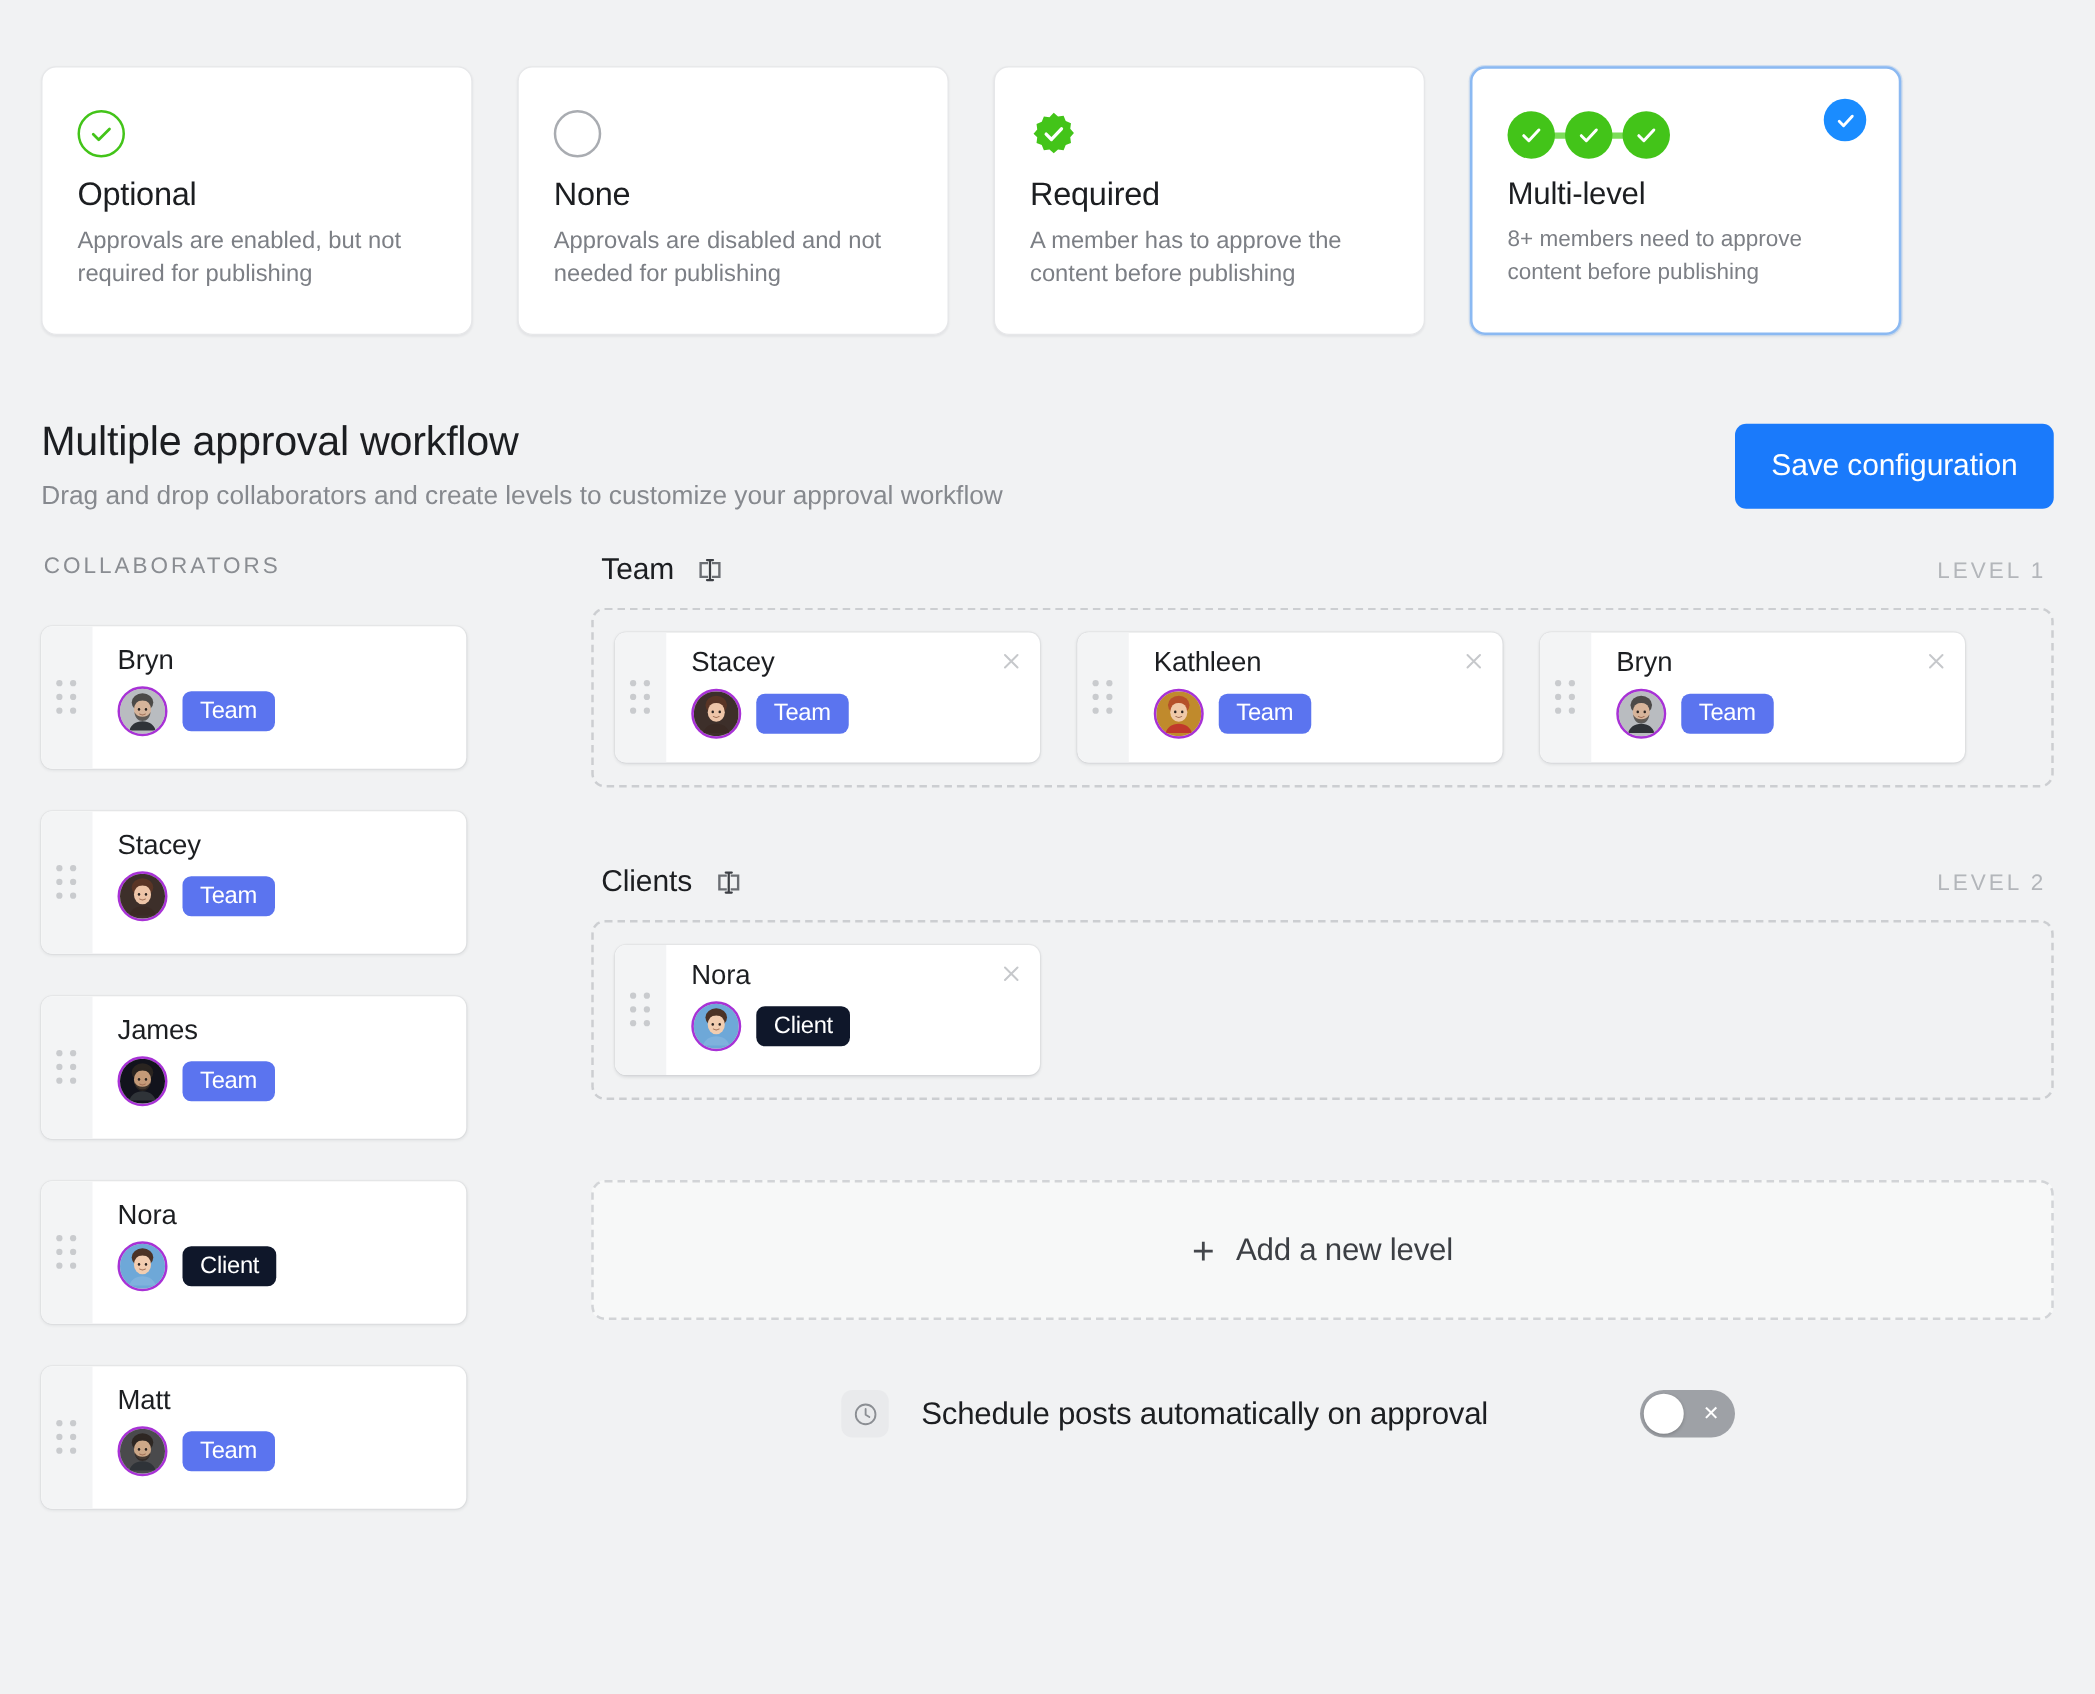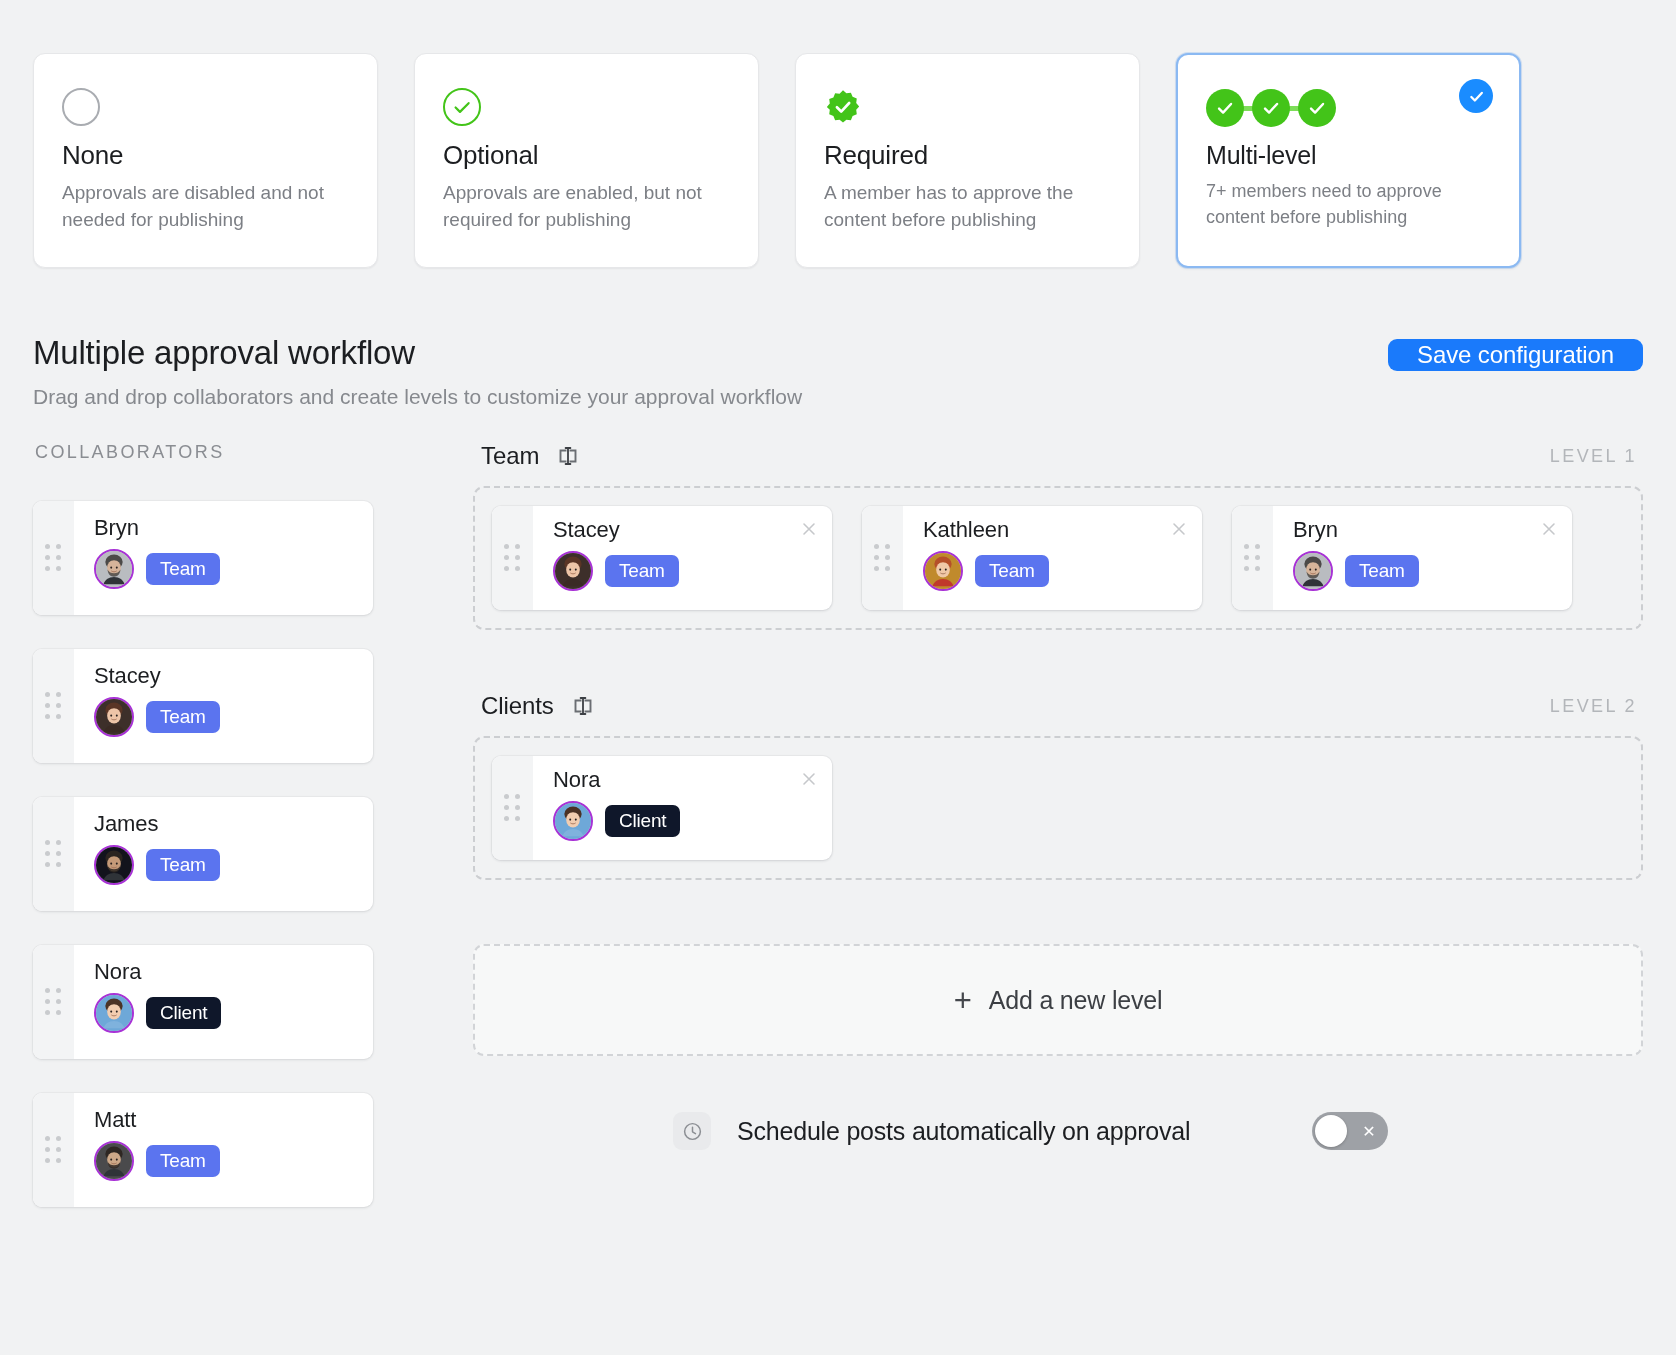--- a/index.html
+++ b/index.html
@@ -62,21 +62,21 @@
 
   
   .section-head {
     display: flex; justify-content: space-between; align-items: flex-start;
     padding: 66px 33px 0 33px;
   }
   .sh-title { font-size: 33px; color: #1c1e21; letter-spacing: -.2px; }
   .sh-sub { font-size: 21px; color: #86898e; margin-top: 13px; }
   .save-btn {
     background: #1a7afb; color: #fff; border: none; border-radius: 9px;
-    font-family: inherit; font-size: 24px; padding: 2px 29px; cursor: pointer;
+    font-family: inherit; font-size: 24px; padding: 20px 29px; cursor: pointer;
     margin-top: 5px; letter-spacing: -.1px;
   }
 
   
   .body { display: flex; padding: 33px 33px 0 33px; }
   .col-left { width: 405px; flex: none; }
   .col-right { flex: 1; padding-left: 35px; }
 
   .collab-label {
     font-size: 18px; color: #8a8d92; letter-spacing: 2.4px; padding-left: 2px;
@@ -176,39 +176,39 @@
   .t-switch.on  .t-mark { left: 0; }
 
   .cursor-icon { display: inline-flex; }
 </style>
 </head>
 <body>
 
 <div class="page">
 
   <div class="modes">
-
-    <div class="mode-card">
-      <div class="mode-icon">
-        <div class="circ-empty"></div>
-      </div>
-      <div class="mode-title">None</div>
-      <div class="mode-desc">Approvals are disabled and not needed for publishing</div>
-    </div>
 
     <div class="mode-card">
       <div class="mode-icon">
         <div class="circ-outline">
           <svg width="22" height="22" viewBox="0 0 24 24" fill="none">
               <path d="M5 12.5l4.8 4.8L19.2 7.8" stroke="#43c419" stroke-width="2.4" stroke-linecap="round" stroke-linejoin="round"></path>
             </svg>
         </div>
       </div>
       <div class="mode-title">Optional</div>
       <div class="mode-desc">Approvals are enabled, but not required for publishing</div>
+    </div>
+
+    <div class="mode-card">
+      <div class="mode-icon">
+        <div class="circ-empty"></div>
+      </div>
+      <div class="mode-title">None</div>
+      <div class="mode-desc">Approvals are disabled and not needed for publishing</div>
     </div>
 
     <div class="mode-card">
       <div class="mode-icon">
         <svg class="badge-check" width="40" height="40" viewBox="0 0 40 40">
           <path d="M20 2.4l3.6 3.1 4.7-.6 1.8 4.4 4.4 1.8-.6 4.7 3.1 3.6-3.1 3.6.6 4.7-4.4 1.8-1.8 4.4-4.7-.6L20 36.4l-3.6-3.1-4.7.6-1.8-4.4-4.4-1.8.6-4.7L3 20l3.1-3.6-.6-4.7 4.4-1.8 1.8-4.4 4.7.6L20 2.4z" fill="#43c419"></path>
           <path d="M13.6 20.3l4.5 4.5 8.4-9" stroke="#fff" stroke-width="2.8" stroke-linecap="round" stroke-linejoin="round" fill="none"></path>
         </svg>
       </div>
       <div class="mode-title">Required</div>
@@ -236,21 +236,21 @@
             </span>
           <span class="link"></span>
           <span class="dot">
               <svg width="22" height="22" viewBox="0 0 24 24" fill="none">
                 <path d="M5.5 12.6l4.4 4.4 8.7-9.4" stroke="#fff" stroke-width="2.6" stroke-linecap="round" stroke-linejoin="round"></path>
               </svg>
             </span>
         </div>
       </div>
       <div class="mode-title">Multi-level</div>
-      <div class="mode-desc">7+ members need to approve content before publishing</div>
+      <div class="mode-desc">8+ members need to approve content before publishing</div>
     </div>
 
   </div>
 
   <div class="section-head">
     <div>
       <div class="sh-title">Multiple approval workflow</div>
       <div class="sh-sub">Drag and drop collaborators and create levels to customize your approval workflow</div>
     </div>
     <button class="save-btn">Save configuration</button>

